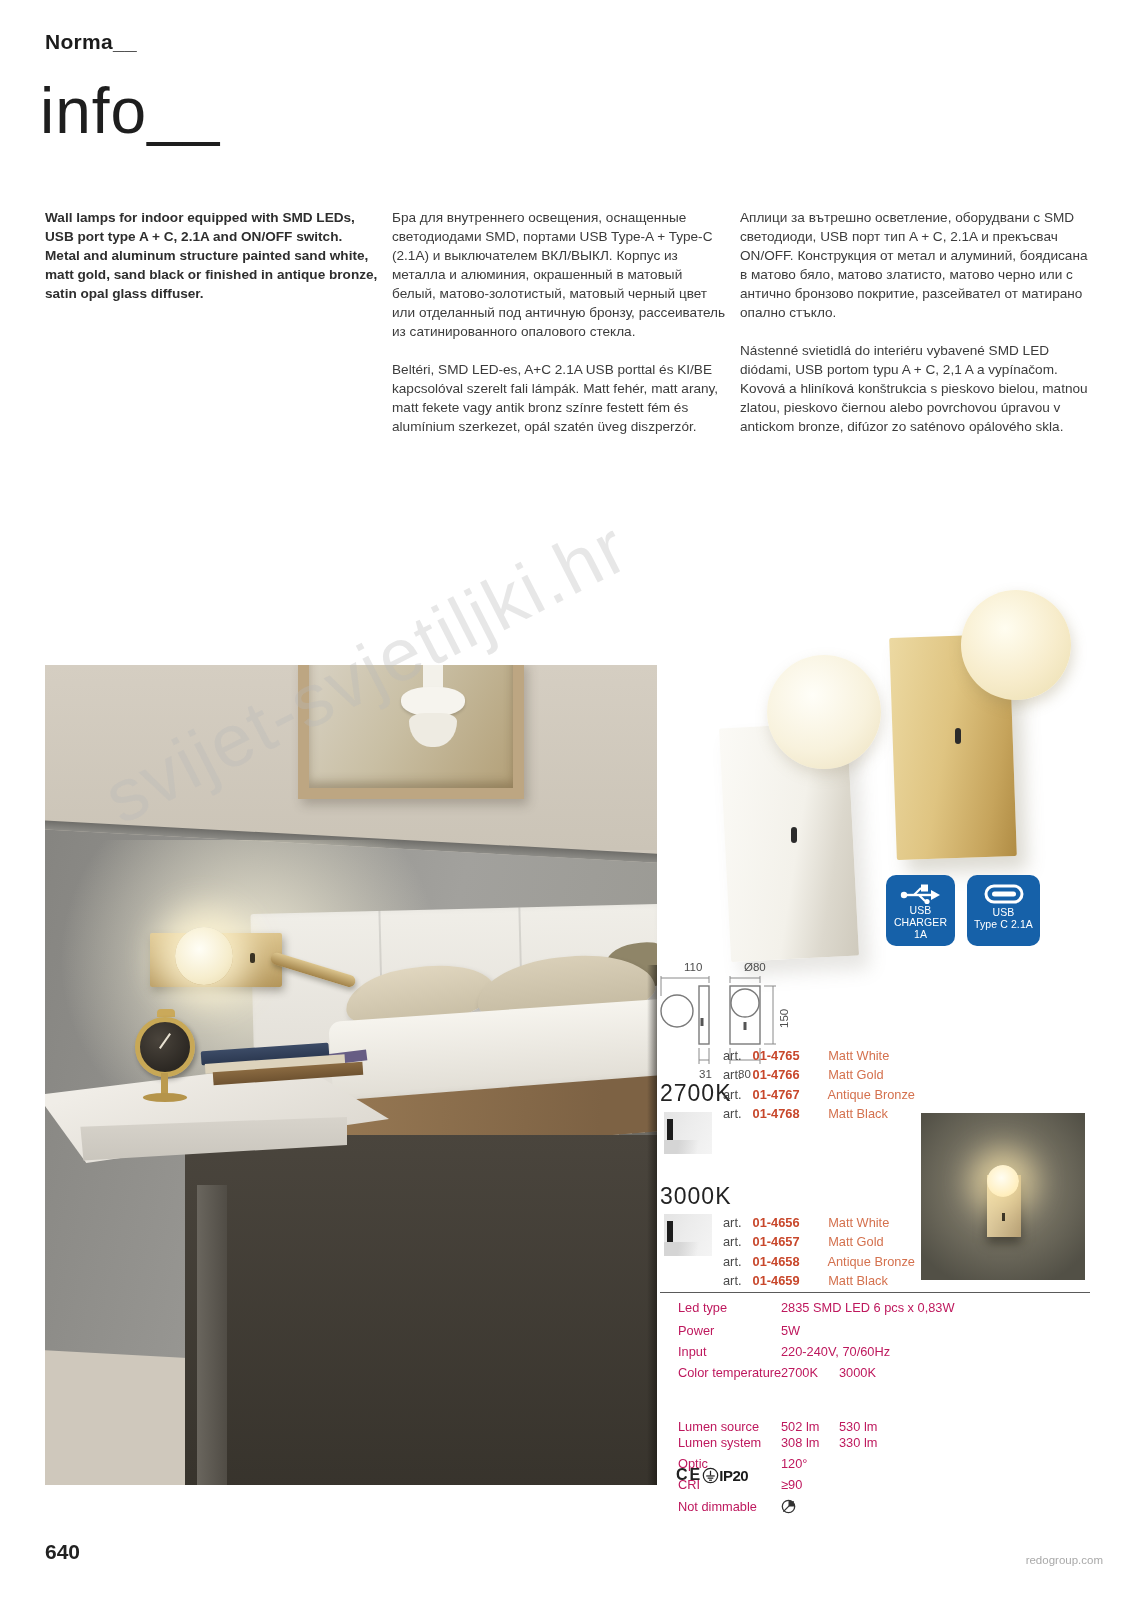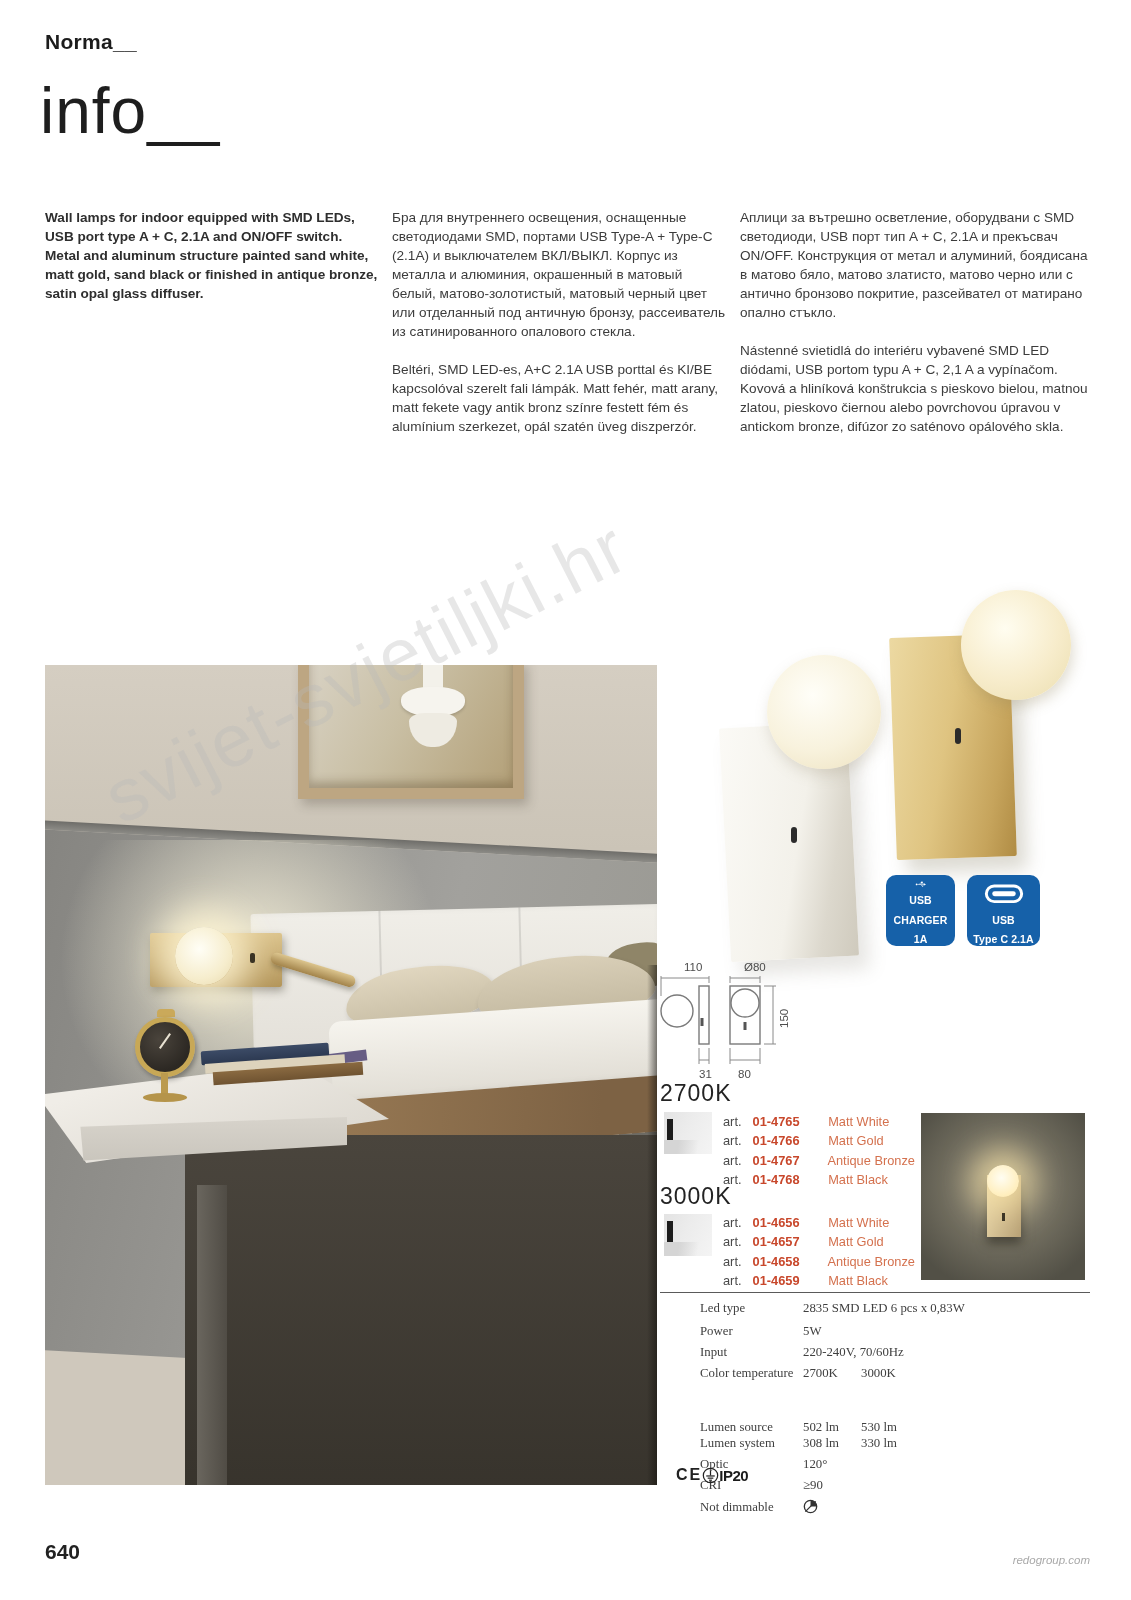--- a/index.html
+++ b/index.html
@@ -82,21 +82,21 @@
     transform:rotate(-2deg); box-shadow:10px 14px 18px rgba(120,110,80,.25); }
   .shot-gold .lamp-glass { left:68px; top:0; width:110px; height:110px;
     background:radial-gradient(circle at 40% 35%, #fffdf0 0%, #f7eccb 55%, #eaddae 100%);
     box-shadow:2px 6px 14px rgba(150,135,95,.3); }
   .shot-gold .lamp-toggle { left:62px; top:138px; }
 
   
   .badge { position:absolute; top:875px; height:71px; border-radius:10px; background:#1661a9; color:#fff;
     display:flex; flex-direction:column; align-items:center; justify-content:flex-start; padding-top:6px; }
   .badge svg { display:block; }
-  .badge .bl { font-size:10.5px; font-weight:700; line-height:1.12; letter-spacing:.1px;margin-top:8px; }
+  .badge .bl { font-size:10.5px; font-weight:400; line-height:1.12; letter-spacing:.1px; }
   .badge-usb { left:886px; width:69px; }
   .badge-typec { left:967px; width:73px; }
 
   
   .dims { position:absolute; left:656px; top:956px; }
   .dims text { font-size:11.5px; fill:#4d4d4d; font-family:"Liberation Sans",sans-serif; }
   .dims .ln { stroke:#8a8a8a; stroke-width:1; fill:none; }
   .dims .shape { stroke:#7a7a7a; stroke-width:1.4; fill:none; }
 
   
@@ -115,34 +115,34 @@
   .night { position:absolute; left:921px; top:1113px; width:164px; height:167px;
     background:radial-gradient(circle at 50% 44%, #9a937e 0%, #767263 40%, #525046 85%); overflow:hidden; }
   .night .nbody { position:absolute; left:66px; top:62px; width:34px; height:62px; background:linear-gradient(100deg,#e6d4a8,#b7a075); box-shadow:0 6px 10px rgba(20,18,12,.5); }
   .night .nglass { position:absolute; left:66px; top:52px; width:32px; height:32px; border-radius:50%;
     background:radial-gradient(circle at 45% 40%, #fffdf2 0%, #ffeebc 70%, #f2d893 100%);
     box-shadow:0 0 30px 16px rgba(255,233,170,.65); }
   .night .ntoggle { position:absolute; left:81px; top:100px; width:3px; height:8px; background:#3c3526; }
 
   
   .divider { position:absolute; left:660px; top:1292px; width:430px; height:1px; background:#5a5a5a; }
-  .specs { position:absolute; left:700px; top:1301px; width:420px; font-size:12.8px; color:#404040;font-family:Liberation Serif, serif; }
+  .specs { position:absolute; left:678px; top:1301px; width:420px; font-size:12.8px; color:#be185d; }
   .spec-row { position:relative; line-height:14px; margin-bottom:7px; white-space:nowrap; }
   .spec-row.first { margin-bottom:9px; }
   .spec-row.tight { margin-bottom:2px;margin-top:40px; }
   .spec-label { display:inline-block; width:103px; }
   .spec-v1 { display:inline-block; width:58px; }
   .spec-v1.wide { width:auto; }
   .certs { position:absolute; left:676px; top:1466px; display:flex; align-items:center; }
   .ce-text { font-size:16px; font-weight:700; color:#222; letter-spacing:2px; }
   .ip-text { font-size:15px; font-weight:700; color:#1b1b1b; letter-spacing:-.5px; }
 
   
   .page-num { position:absolute; left:45px; top:1540px; font-size:21px; font-weight:600; color:#222; }
-  .website { position:absolute; right:41px; top:1554px; font-size:11.5px; color:#a9a9a9;font-style:italic; }
+  .website { position:absolute; right:28px; top:1554px; font-size:11.5px; color:#a9a9a9; }
 
   
   .watermark { position:absolute; left:110px; top:760px; width:900px; z-index:40; pointer-events:none;
     font-size:74px; font-weight:300; color:rgba(185,185,185,.34); letter-spacing:2px;
     transform:rotate(-27deg); transform-origin:left center; white-space:nowrap; }
 </style>
 </head>
 <body>
 
 <div class="page">
@@ -265,21 +265,21 @@
     <line class="ln" x1="74" y1="92" x2="74" y2="108"></line>
     <line class="ln" x1="104" y1="92" x2="104" y2="108"></line>
     <line class="ln" x1="74" y1="104" x2="104" y2="104"></line>
   </svg>
 
   <div class="temp-label" style="top:1080px">2700K</div>
   <div class="thumb" style="top:1112px">
     <div class="slot"></div>
       <div class="fold"></div>
   </div>
-  <div class="art-list" style="top:1114px">
+  <div class="art-list" style="top:1048px">
     <div class="art-row">
       <span class="art-prefix">art.</span>
       <span class="art-code">01-4765</span>
       <span class="art-finish">Matt White</span>
     </div>
     <div class="art-row">
       <span class="art-prefix">art.</span>
       <span class="art-code">01-4766</span>
       <span class="art-finish">Matt Gold</span>
     </div>

